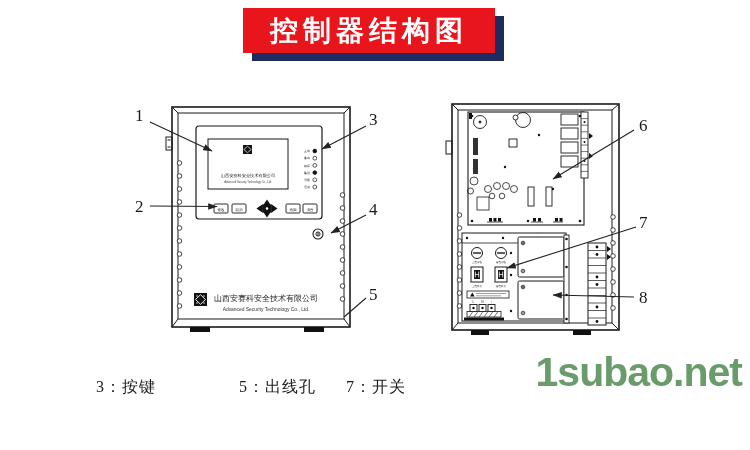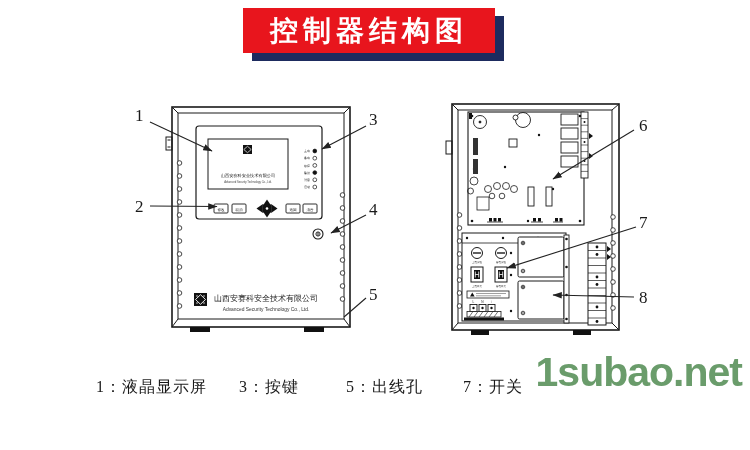--- a/index.html
+++ b/index.html
@@ -396,21 +396,20 @@
   <div class="callout-num" style="left:135px;top:107px">1</div>
   <div class="callout-num" style="left:135px;top:198px">2</div>
   <div class="callout-num" style="left:369px;top:111px">3</div>
   <div class="callout-num" style="left:369px;top:201px">4</div>
   <div class="callout-num" style="left:369px;top:286px">5</div>
   <div class="callout-num" style="left:639px;top:117px">6</div>
   <div class="callout-num" style="left:639px;top:214px">7</div>
   <div class="callout-num" style="left:639px;top:289px">8</div>
 
   <div class="legend">
-    <span>1：液晶显示屏</span>
     <span>3：按键</span>
     <span>5：出线孔</span>
     <span>7：开关</span>
   </div>
 
   <div class="watermark">1subao.net</div>
 
 </div>
 
 </body></html>

